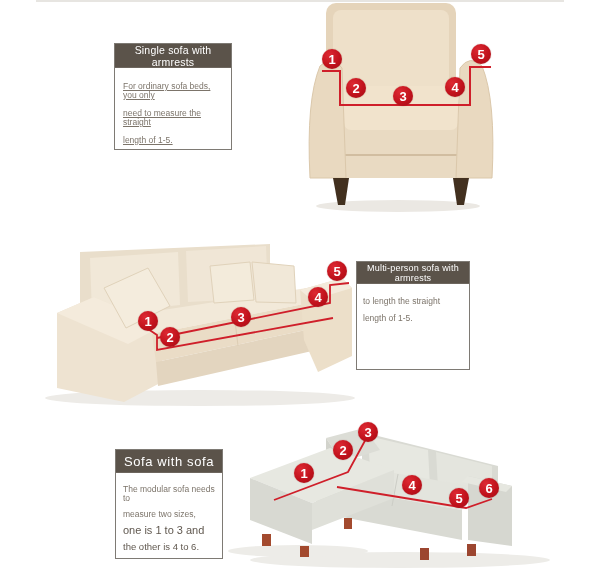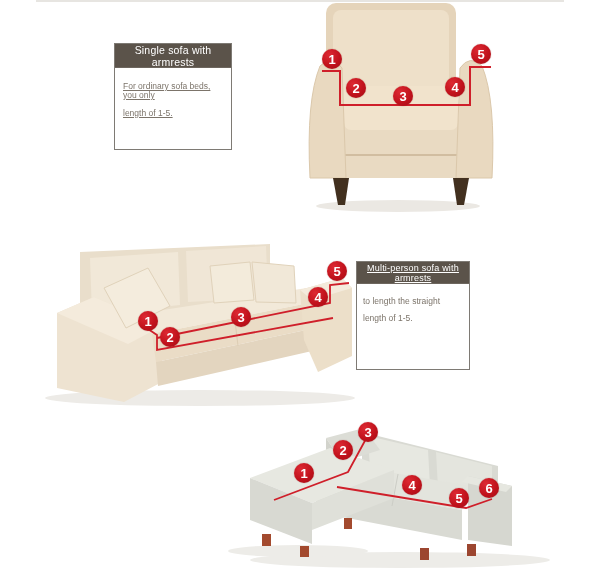--- a/index.html
+++ b/index.html
@@ -11,21 +11,21 @@
   svg.illus { position:absolute; left:0; top:0; }
 
   
   .panel { position:absolute; background:#ffffff; border:1px solid #7e7a74; box-sizing:border-box; }
   .panel-title {
     background:#5b534a; color:#ffffff; text-align:center;
     display:flex; align-items:center; justify-content:center;
     border-bottom:1px solid #6d665e; letter-spacing:0.2px;
   }
   .p1 .panel-title { height:23px; font-size:10.5px; }
-  .p2 .panel-title { height:21px; font-size:9px;text-decoration:underline; }
+  .p2 .panel-title { height:21px; font-size:9px; }
   .p3 .panel-title { height:22px; font-size:13px; letter-spacing:0.6px; }
   .panel-body { color:#7c746a; }
   .p1 .panel-body { padding:14px 5px 0 8px;text-decoration:underline; }
   .p2 .panel-body { padding:13px 4px 0 6px; }
   .p3 .panel-body { padding:12px 4px 0 7px; }
   .panel-body p { margin:0 0 9px 0; font-size:8.5px; line-height:9px; }
   .p2 .panel-body p { margin-bottom:8px; }
   .p3 .panel-body p { margin-bottom:7px; }
   .panel-body p.big { font-size:11px; color:#60584f; }
   .panel-body p.med { font-size:9.5px; color:#60584f; }
@@ -106,32 +106,42 @@
       <rect x="467" y="544" width="9" height="12" fill="#9c4630"></rect>
       <polyline points="274,500 348,472 367,437" fill="none" stroke="#cf1f2a" stroke-width="1.8"></polyline>
       <polyline points="337,487 466,508 492,499" fill="none" stroke="#cf1f2a" stroke-width="1.8"></polyline>
     </g>
   </svg>
 
   <div class="panel p1" style="left:114px; top:43px; width:118px; height:107px;">
     <div class="panel-title">Single sofa with armrests</div>
     <div class="panel-body">
       <p>For ordinary sofa beds, you only</p>
+      <p>need to measure the straight</p>
       <p>length of 1-5.</p>
     </div>
   </div>
 
   <div class="panel p2" style="left:356px; top:261px; width:114px; height:109px;">
     <div class="panel-title">Multi-person sofa with armrests</div>
     <div class="panel-body">
       <p>to length the straight</p>
       <p>length of 1-5.</p>
     </div>
   </div>
 
+  <div class="panel p3" style="left:115px; top:449px; width:108px; height:110px;">
+    <div class="panel-title">Sofa with sofa</div>
+    <div class="panel-body">
+      <p>The modular sofa needs to</p>
+      <p>measure two sizes,</p>
+      <p class="big">one is 1 to 3 and</p>
+      <p class="med">the other is 4 to 6.</p>
+    </div>
+  </div>
 
   <div class="marker" style="left:332px; top:59px;">1</div>
   <div class="marker" style="left:356px; top:88px;">2</div>
   <div class="marker" style="left:403px; top:96px;">3</div>
   <div class="marker" style="left:455px; top:87px;">4</div>
   <div class="marker" style="left:481px; top:54px;">5</div>
 
   <div class="marker" style="left:148px; top:321px;">1</div>
   <div class="marker" style="left:170px; top:337px;">2</div>
   <div class="marker" style="left:241px; top:317px;">3</div>

